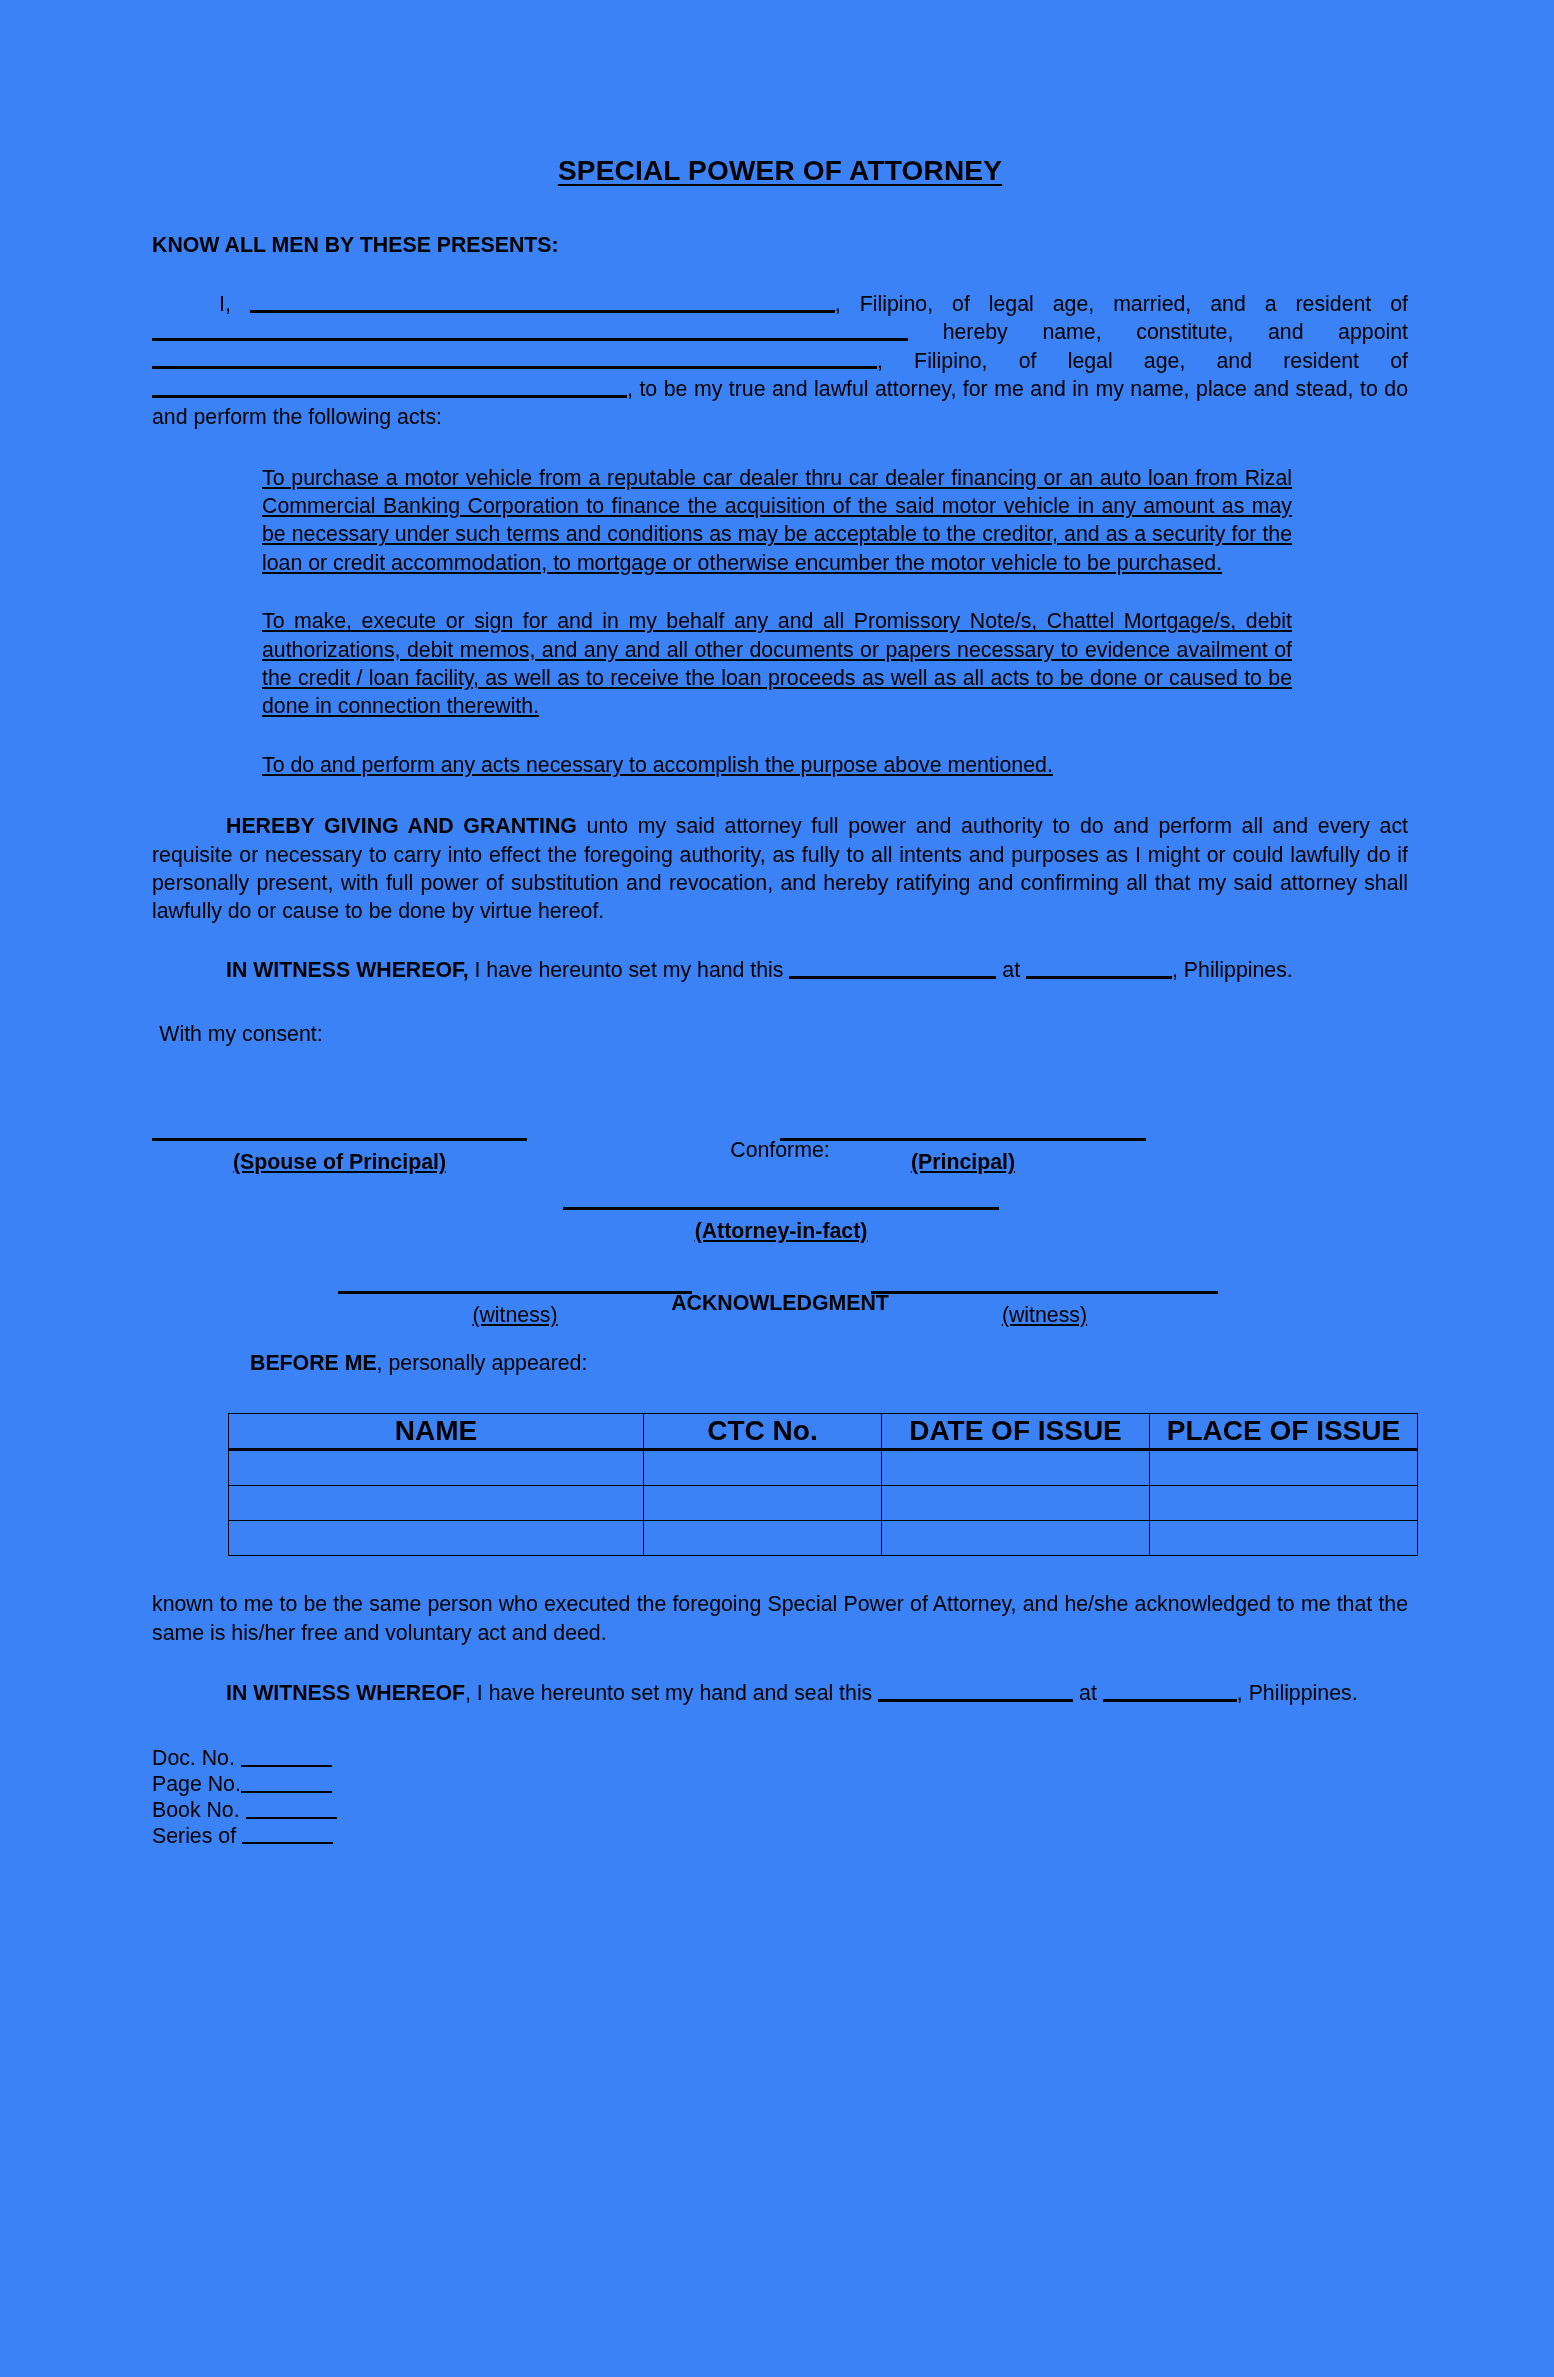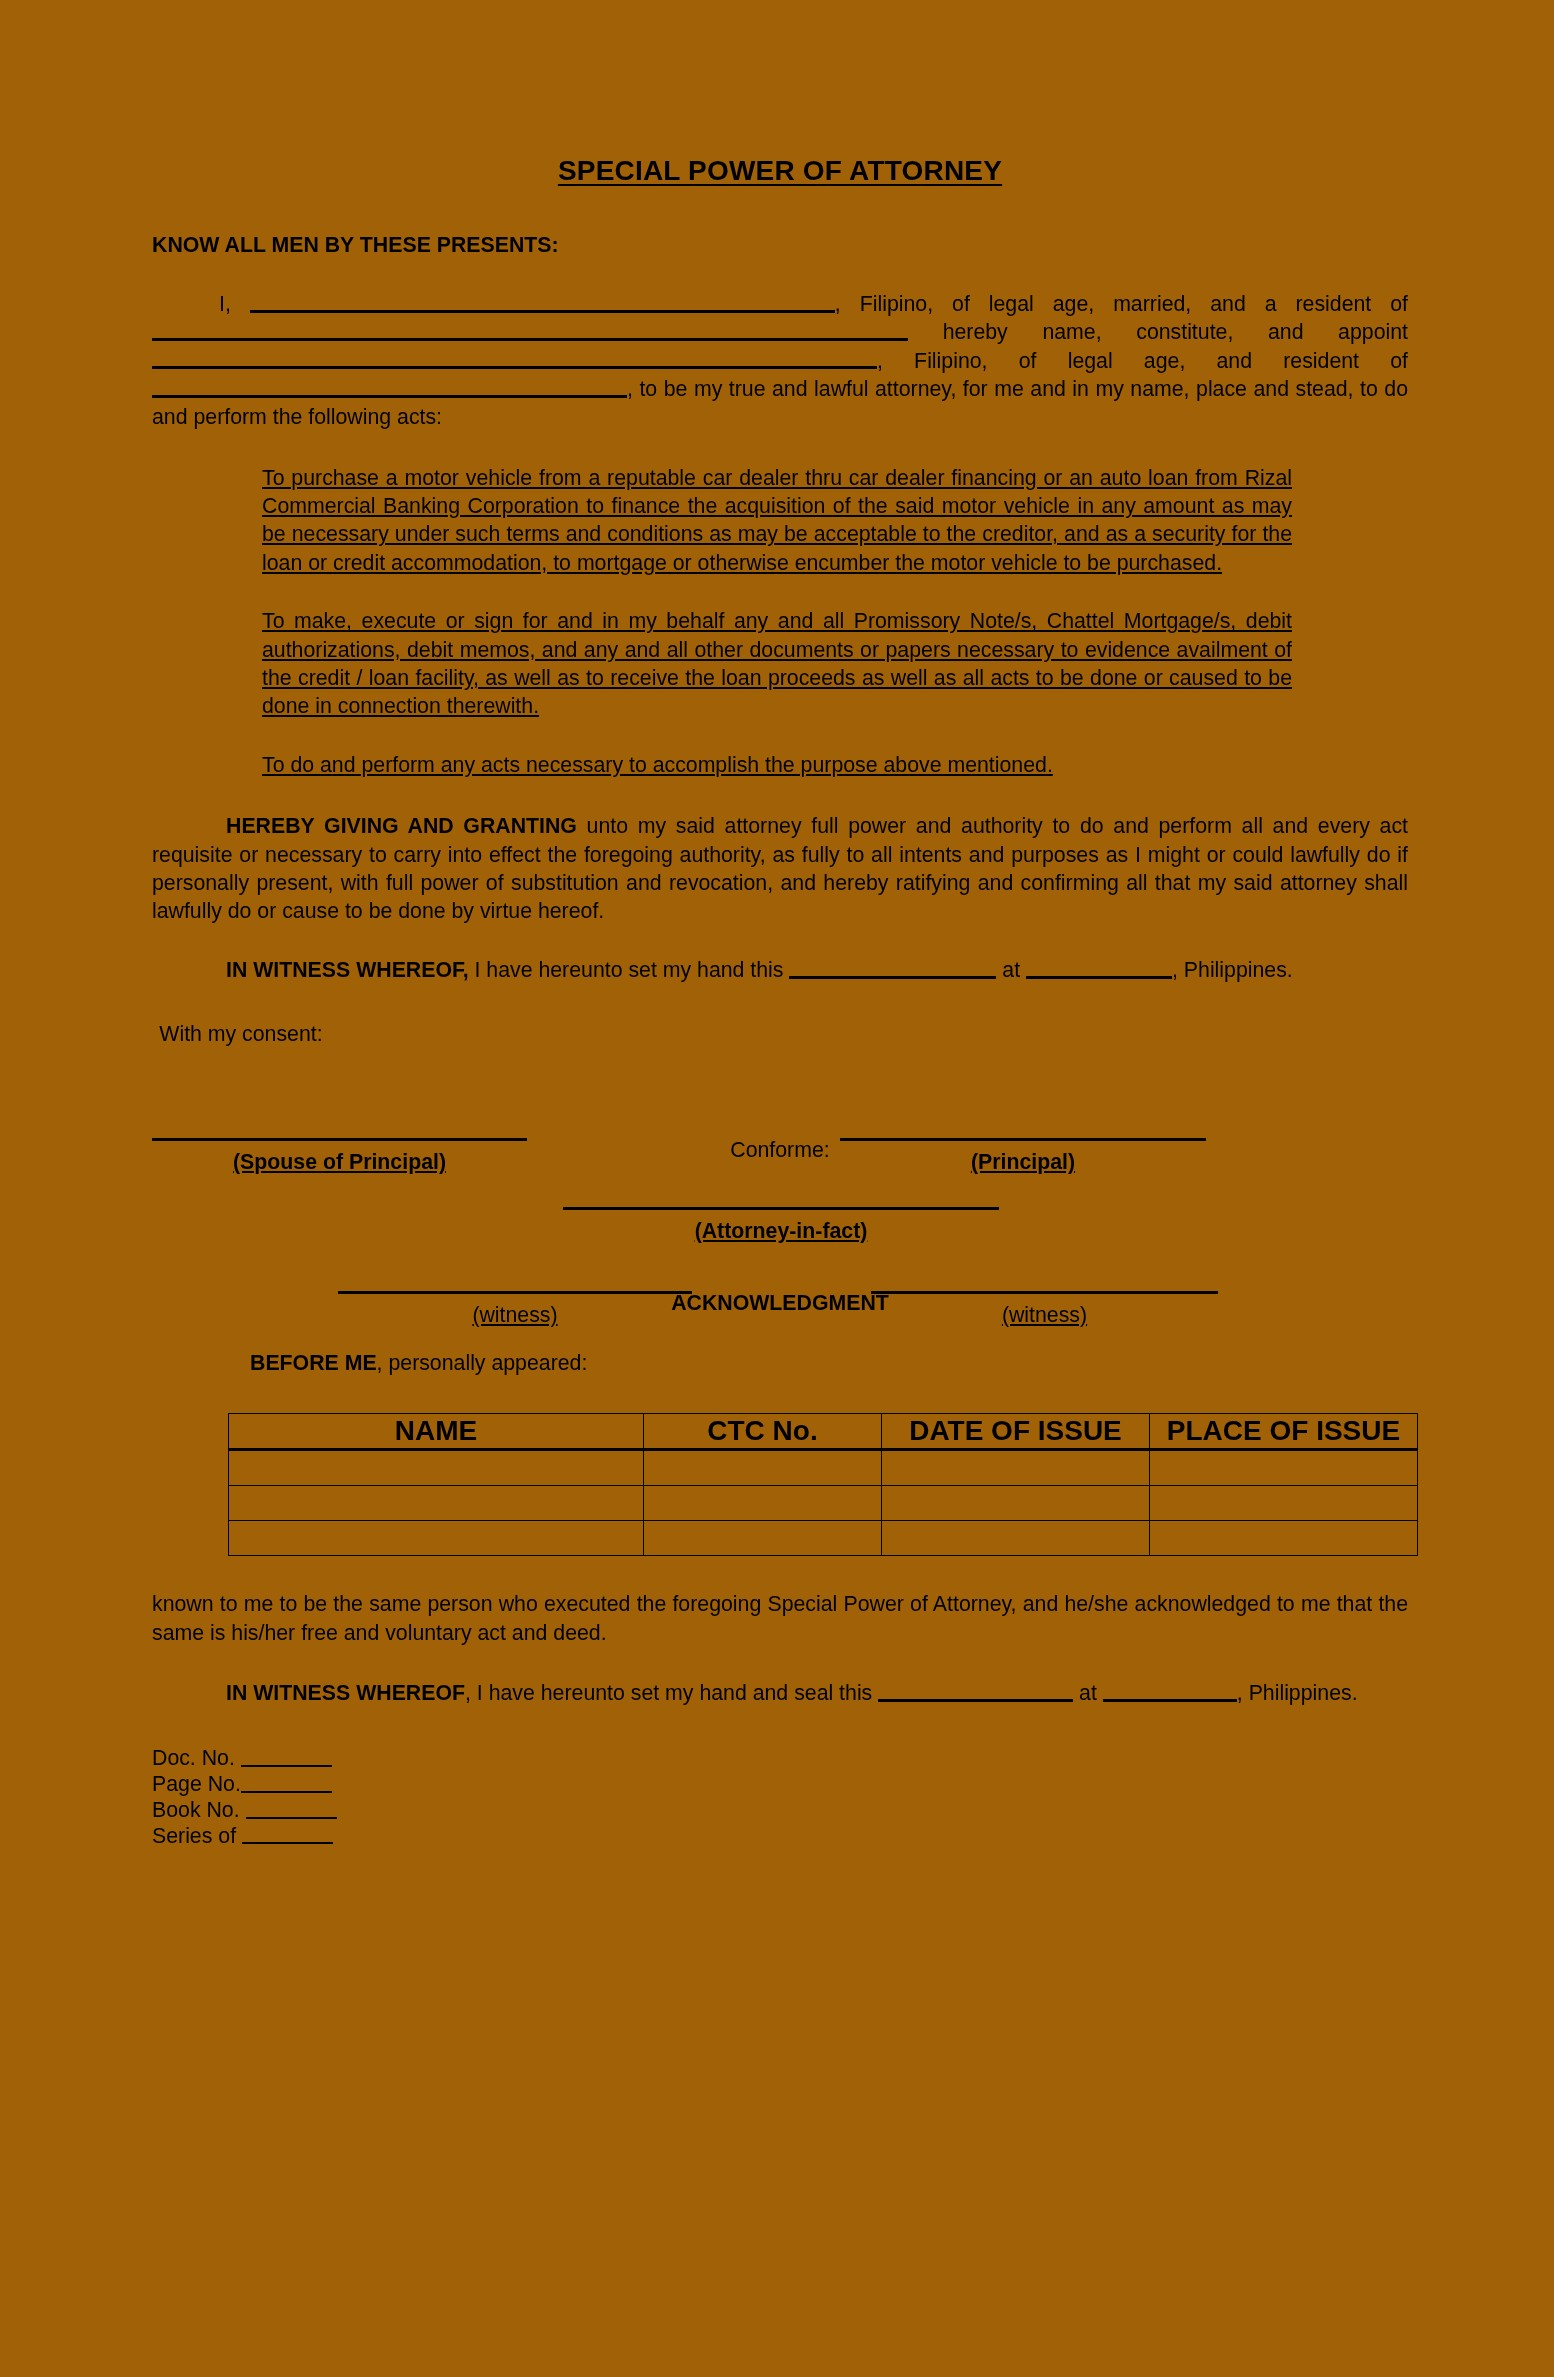--- a/index.html
+++ b/index.html
@@ -8,21 +8,21 @@
     background: #ffffff;
   }
   body {
     font-family: "Liberation Sans", sans-serif;
     color: #000000;
   }
   .page {
     position: relative;
     width: 1554px;
     height: 2377px;
-    background: #a16207;
+    background: #3b82f6;
     box-sizing: border-box;
     padding: 0;
     overflow: hidden;
   }
   .sheet {
     position: absolute;
     left: 152px;
     top: 0;
     width: 1256px;
   }
@@ -231,21 +231,21 @@
       <span class="indent-first wide"></span><b>IN WITNESS WHEREOF,</b><span> I have hereunto set my hand this </span><span class="blank b-wit-l"></span><span> at </span><span class="blank b-wit-s"></span><span>, Philippines.</span>
     </div>
 
     <div class="consent">With my consent:</div>
 
     <div class="sig-row" style="margin-top:91px;">
       <div class="sig-block" style="left:0px; width:375px;">
         <div class="sig-line"></div>
         <div class="sig-label">(Spouse of Principal)</div>
       </div>
-      <div class="sig-block" style="left:688px; width:366px;">
+      <div class="sig-block" style="left:628px; width:366px;">
         <div class="sig-line"></div>
         <div class="sig-label">(Principal)</div>
       </div>
     </div>
 
     <div class="conforme">Conforme:</div>
 
     <div class="sig-row" style="margin-top:44px;">
       <div class="sig-block" style="left:411px; width:436px;">
         <div class="sig-line"></div>

